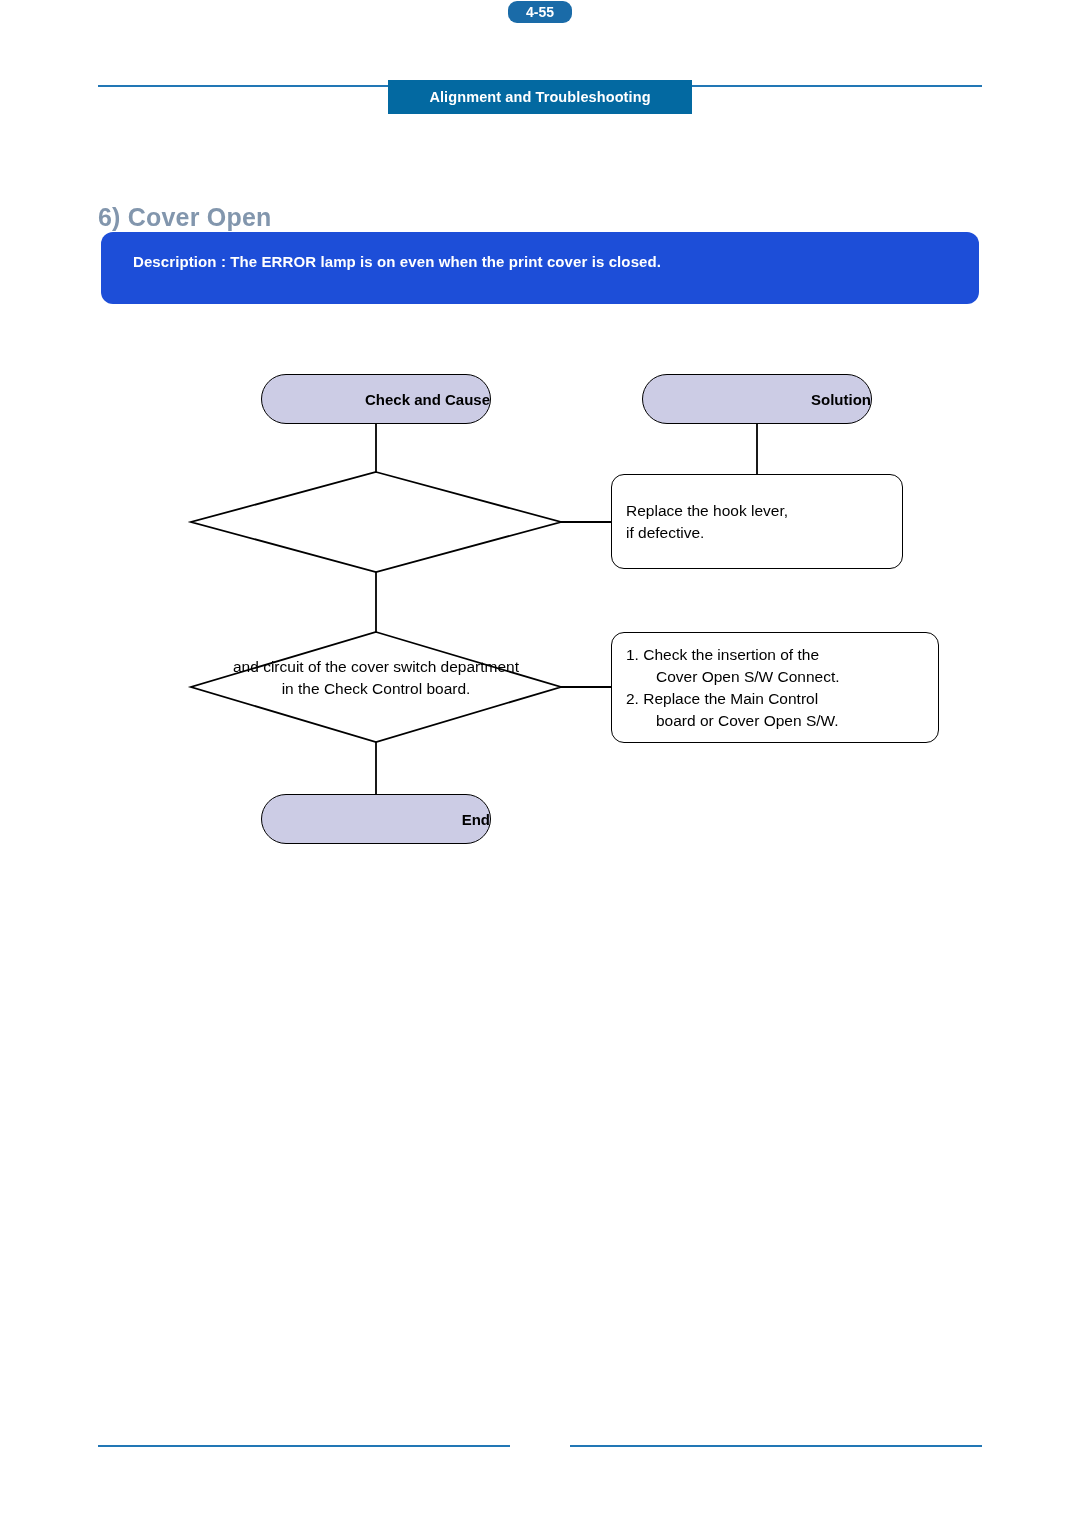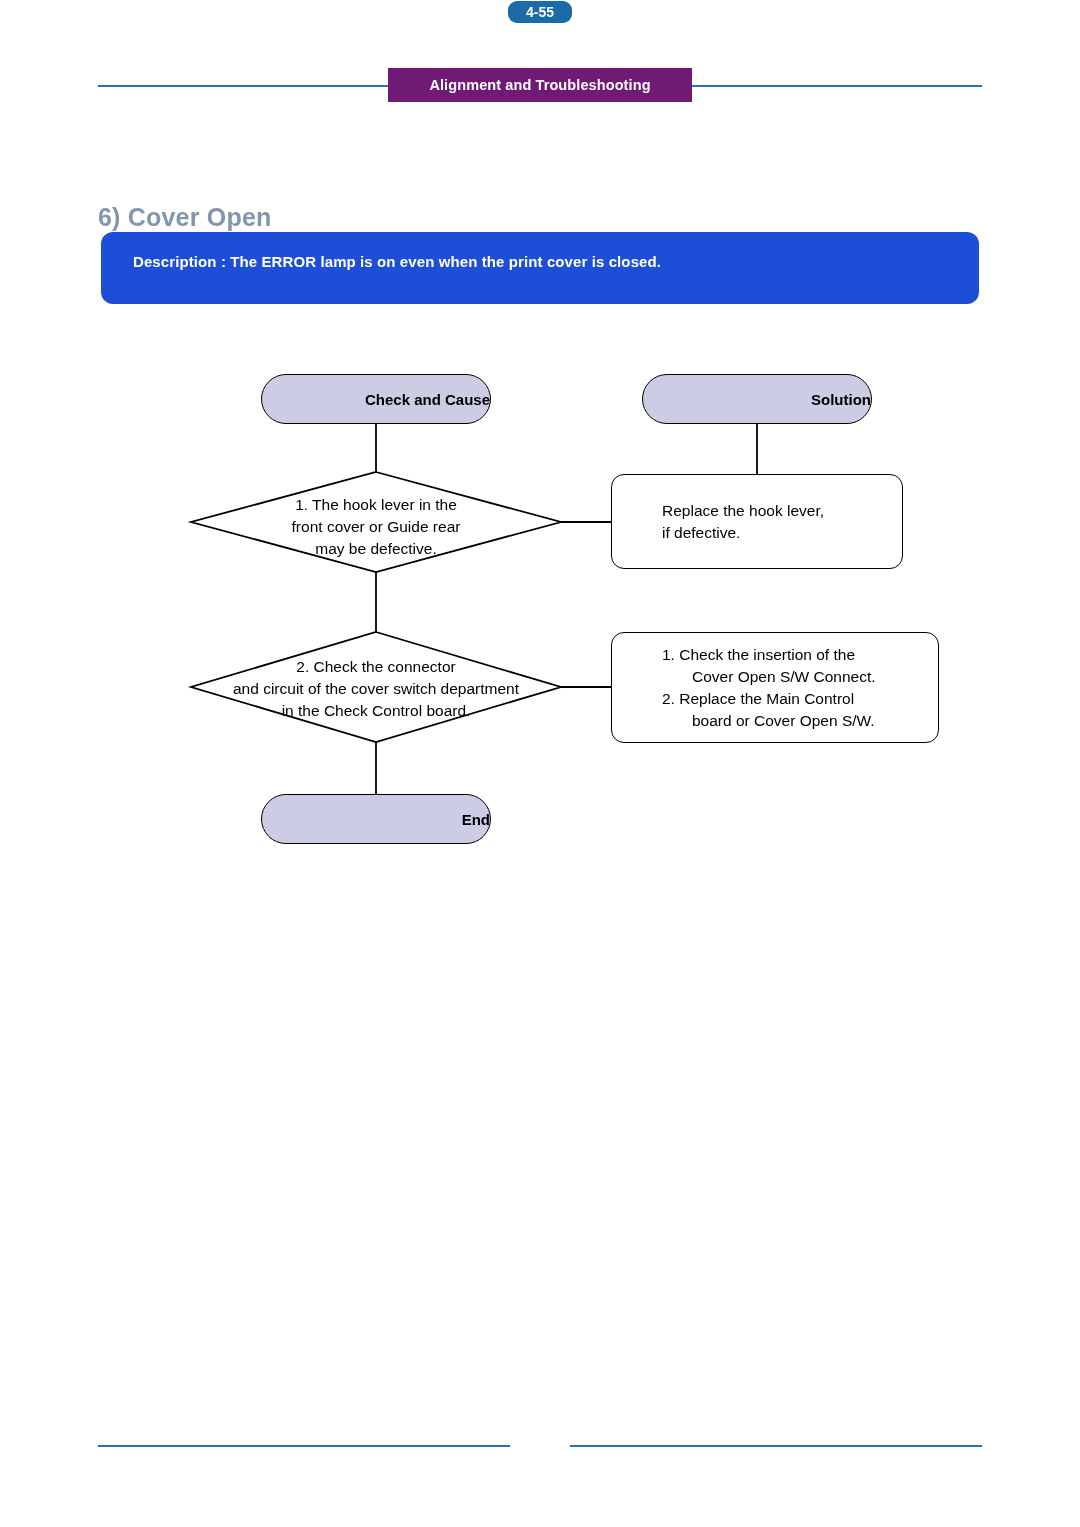--- a/index.html
+++ b/index.html
@@ -27,24 +27,24 @@
     position: absolute;
     top: 17px;
     height: 2px;
     background: #2277b5;
   }
   .header-rule.left  { left: 98px;  width: 290px; }
   .header-rule.right { left: 692px; width: 290px; }
   .header-box {
     position: absolute;
     left: 388px;
-    top: 0px;
+    top: 12px;
     width: 304px;
     height: 34px;
-    background: #701a75;
+    background: #0369a1;
     color: #ffffff;
     font-size: 14.5px;
     font-weight: bold;
     display: flex;
     align-items: center;
     justify-content: center;
     letter-spacing: 0.1px;
   }
 
   
@@ -121,21 +121,20 @@
     box-sizing: border-box;
     background: #ffffff;
     border: 1.8px solid #000000;
     border-radius: 13px;
     display: flex;
     flex-direction: column;
     justify-content: center;
     font-size: 15.5px;
     color: #000000;
     line-height: 1.42;
-    padding-left: 36px;
   }
   .node-box .line { padding-left: 14px; white-space: nowrap; }
   .node-box .numbered {
     padding-left: 14px;
     text-indent: -15px;
     margin-left: 15px;
     white-space: nowrap;
   }
 
   
@@ -219,28 +218,22 @@
   </svg>
 
   <div class="node-stadium" style="left:261px; top:374px; width:230px; height:50px;">
     <span>Check and Cause</span>
   </div>
 
   <div class="node-stadium" style="left:642px; top:374px; width:230px; height:50px;">
     <span>Solution</span>
   </div>
 
-  <div class="diamond-text" style="left:176px; top:494px; width:400px;">
-    <div>1. The hook lever in the</div>
-    <div>front cover or Guide rear</div>
-    <div>may be defective.</div>
-  </div>
 
   <div class="diamond-text" style="left:176px; top:656px; width:400px;">
-    <div>2. Check the connector</div>
     <div>and circuit of the cover switch department</div>
     <div>in the Check Control board.</div>
   </div>
 
   <div class="node-box" style="left:611px; top:474px; width:292px; height:95px;">
     <div class="line">Replace the hook lever,</div>
     <div class="line">if defective.</div>
   </div>
 
   <div class="node-box" style="left:611px; top:632px; width:328px; height:111px;">

